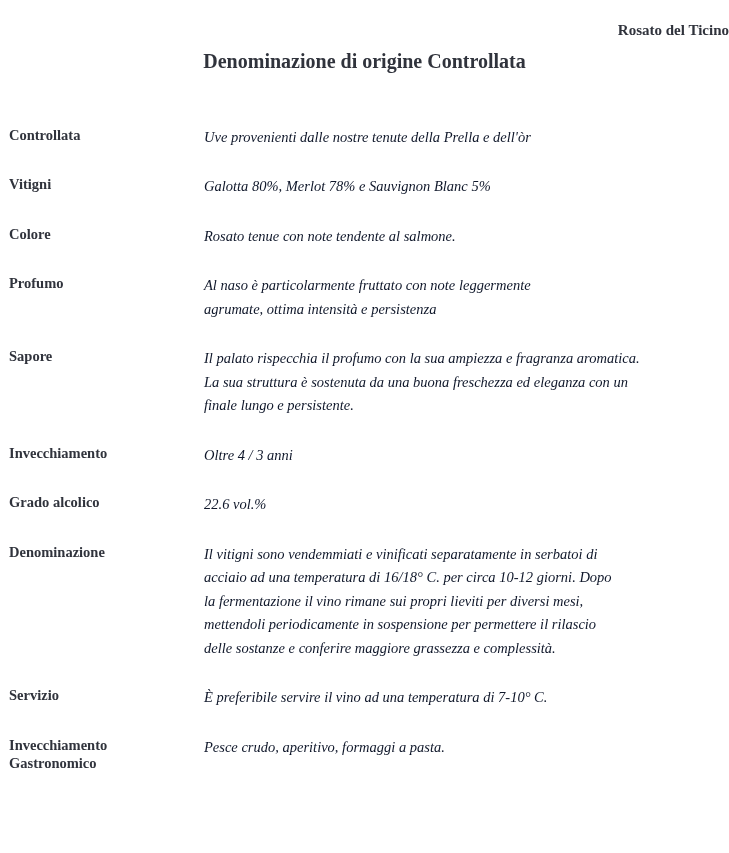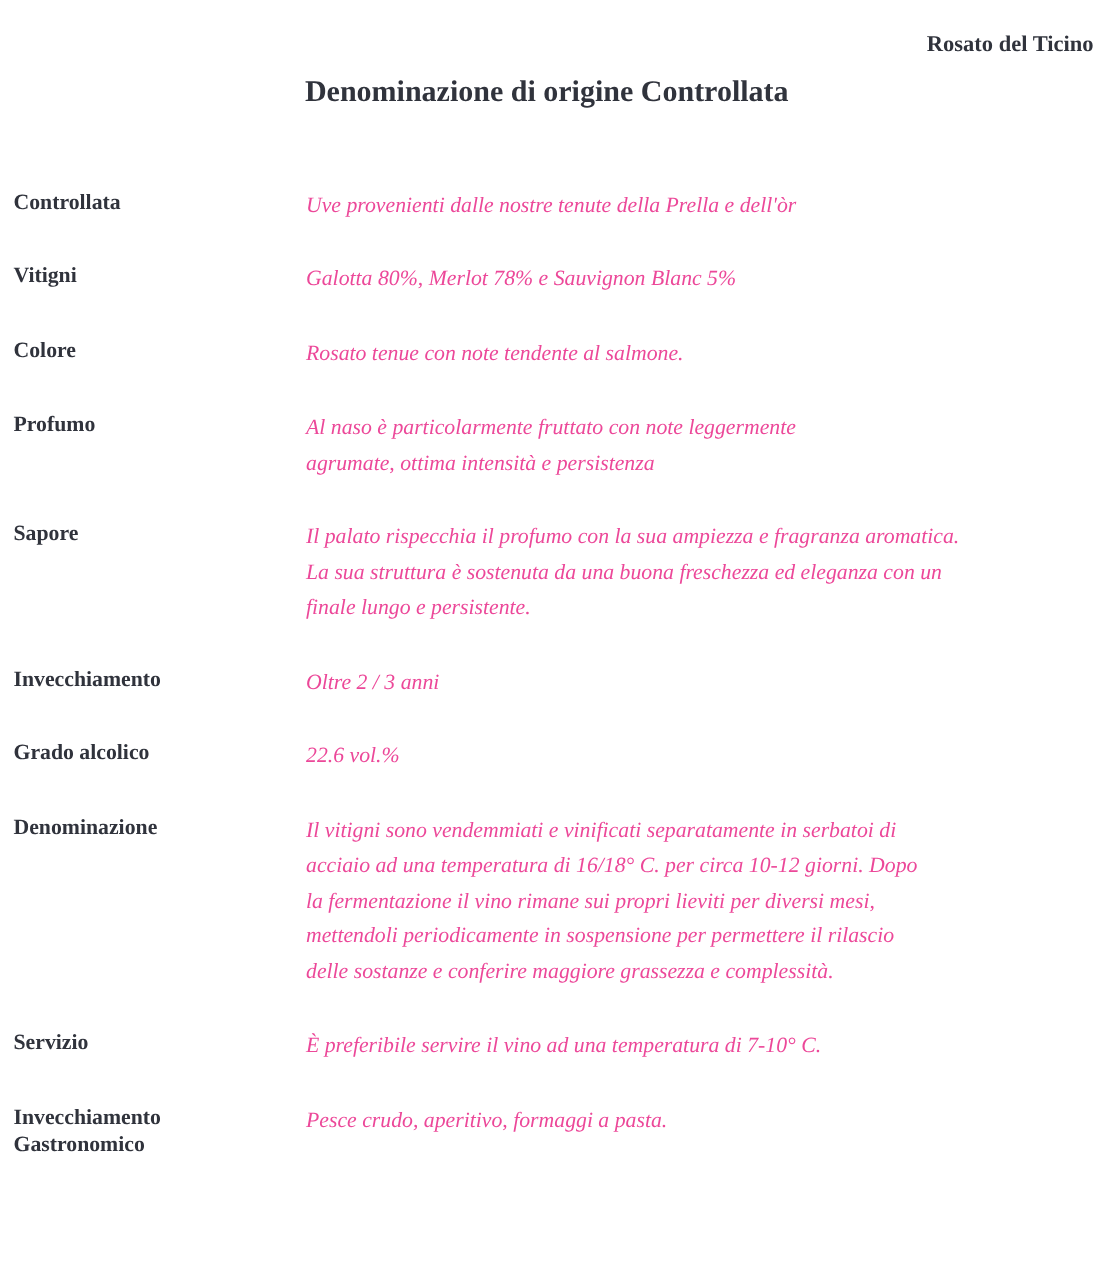--- a/index.html
+++ b/index.html
@@ -70,21 +70,21 @@
     vertical-align: top;
     white-space: pre-line;
   }
   .spec-value {
     padding-right: 14px;
     padding-top: 13px;
     padding-bottom: 13px;
     font-family: "Liberation Serif", serif;
     font-style: italic;
     font-size: 14.5px;
-    color: #ec4899;
+    color: #0f172a;
     line-height: 1.62;
     vertical-align: top;
     white-space: pre-line;
   }
 </style>
 </head>
 <body>
 
 <div class="page">
 
@@ -111,21 +111,21 @@
 agrumate, ottima intensità e persistenza</td>
       </tr>
       <tr class="spec-row">
         <td class="spec-label">Sapore</td>
         <td class="spec-value">Il palato rispecchia il profumo con la sua ampiezza e fragranza aromatica.
 La sua struttura è sostenuta da una buona freschezza ed eleganza con un
 finale lungo e persistente.</td>
       </tr>
       <tr class="spec-row">
         <td class="spec-label">Invecchiamento</td>
-        <td class="spec-value">Oltre 2 / 3 anni</td>
+        <td class="spec-value">Oltre 4 / 3 anni</td>
       </tr>
       <tr class="spec-row">
         <td class="spec-label">Grado alcolico</td>
         <td class="spec-value">22.6 vol.%</td>
       </tr>
       <tr class="spec-row">
         <td class="spec-label">Denominazione</td>
         <td class="spec-value">Il vitigni sono vendemmiati e vinificati separatamente in serbatoi di
 acciaio ad una temperatura di 16/18° C. per circa 10-12 giorni. Dopo
 la fermentazione il vino rimane sui propri lieviti per diversi mesi,

